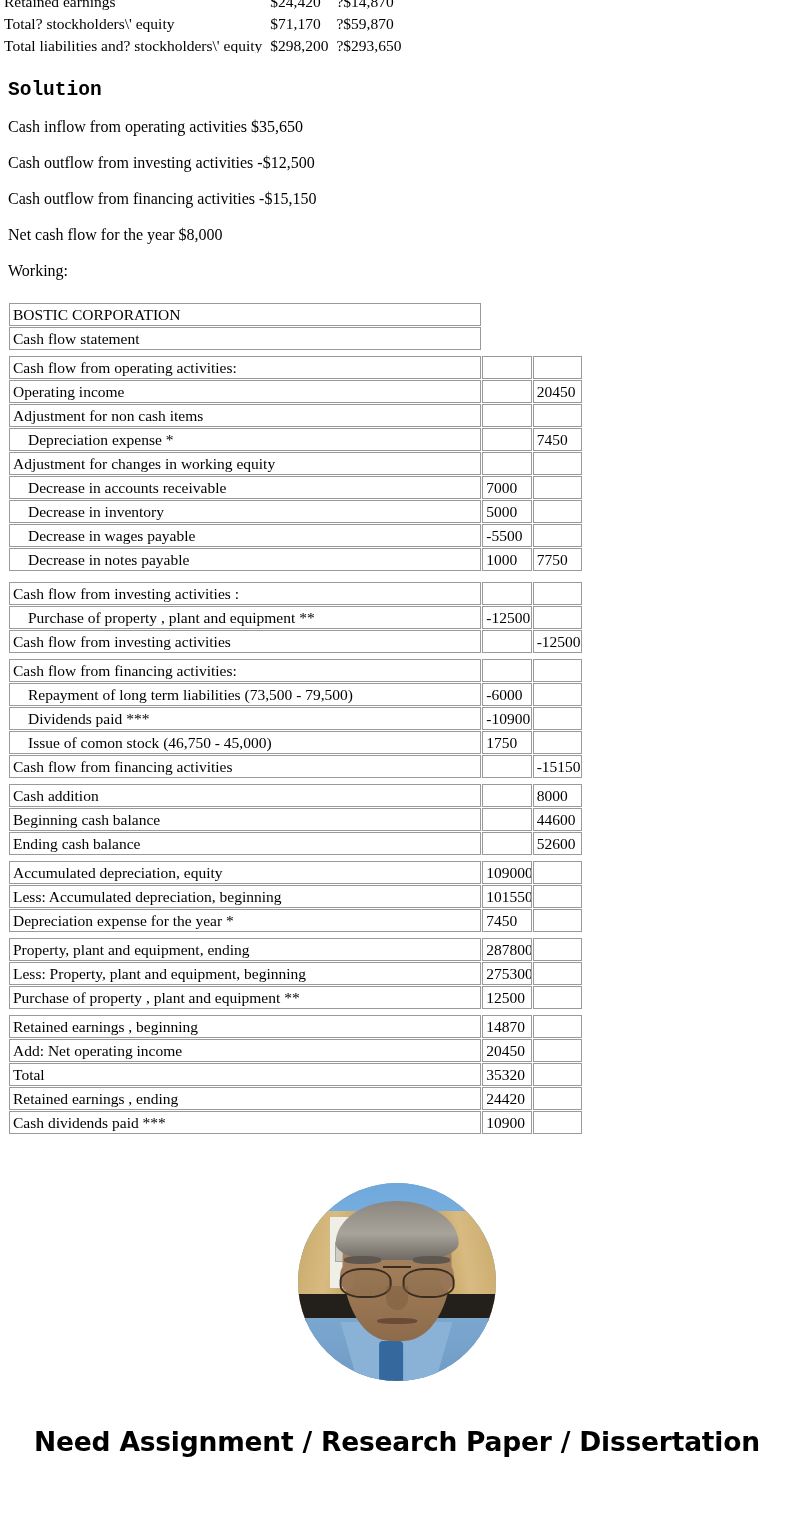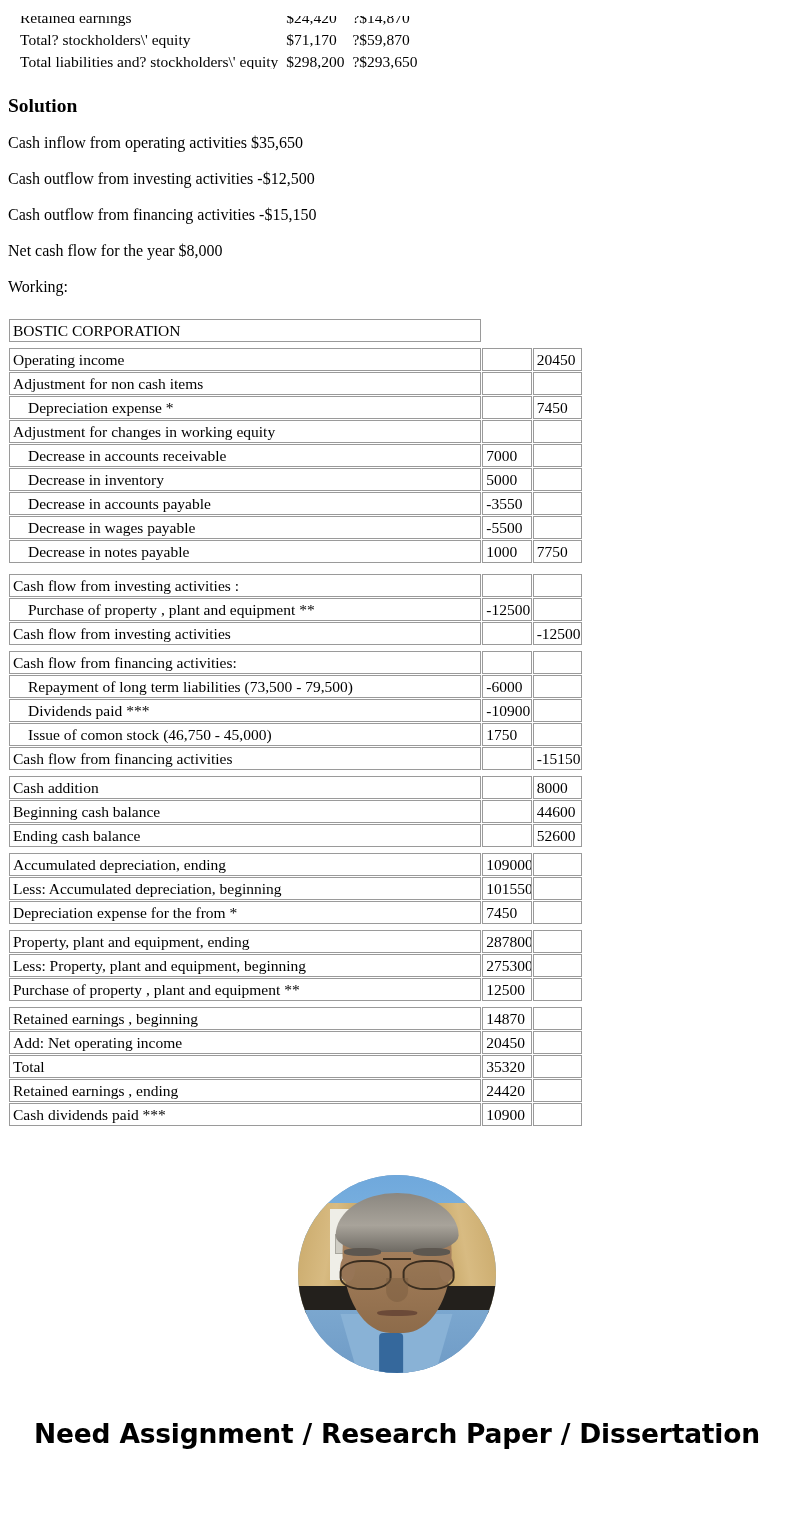--- a/index.html
+++ b/index.html
@@ -9,21 +9,21 @@
   }
   body {
     width: 794px;
     font-family: "Liberation Serif", "DejaVu Serif", serif;
     color: #000000;
     overflow-x: hidden;
   }
 
   
   .bs-fragment {
-    margin: 16px;
+    margin: 0;
     padding: 0 0 0 0;
     position: relative;
     height: 53px;
     overflow: hidden;
   }
   table.bs-table {
     border-collapse: collapse;
     font-size: 15.5px;
     line-height: 22px;
     margin-top: -9px;
@@ -35,21 +35,21 @@
   }
   td.bs-label { padding-left: 8px; }
   td.bs-v1 { padding-left: 10px; }
   td.bs-v2 { padding-left: 62px; }
 
   
   h2.solution-title {
     font-size: 19.5px;
     font-weight: bold;
     margin: 26px 0 16px 8px;
-    font-family: Liberation Serif, serif;
+    font-family: Liberation Mono, monospace;
   }
   p.sol-line {
     font-size: 16px;
     margin: 0 0 17px 8px;
     line-height: 19px;
   }
   p.sol-line.last { margin-bottom: 22px; }
 
   
   .cf-wrap {
@@ -254,26 +254,36 @@
       <col style="width:469px">
         <col style="width:49px">
         <col style="width:49px">
     </colgroup>
     <tbody>
       <tr>
         <td class="c-label">BOSTIC CORPORATION</td>
         <td class="blank-span"></td>
         <td class="blank-span"></td>
       </tr>
+      <tr>
+        <td class="c-label">Cash flow statement</td>
+        <td class="blank-span"></td>
+        <td class="blank-span"></td>
+      </tr>
       <tr class="gap">
           <td colspan="3"></td>
         </tr>
       </tbody>
       <tbody id="cf-rows">
         <tr>
+          <td class="c-label">Cash flow from operating activities:</td>
+          <td class="c-n1"></td>
+          <td class="c-n2"></td>
+        </tr>
+        <tr>
           <td class="c-label">Operating income</td>
           <td class="c-n1"></td>
           <td class="c-n2">20450</td>
         </tr>
         <tr>
           <td class="c-label">Adjustment for non cash items</td>
           <td class="c-n1"></td>
           <td class="c-n2"></td>
         </tr>
         <tr>
@@ -287,25 +297,20 @@
           <td class="c-n2"></td>
         </tr>
         <tr>
           <td class="c-label indent1">Decrease in accounts receivable</td>
           <td class="c-n1">7000</td>
           <td class="c-n2"></td>
         </tr>
         <tr>
           <td class="c-label indent1">Decrease in inventory</td>
           <td class="c-n1">5000</td>
-          <td class="c-n2"></td>
-        </tr>
-        <tr>
-          <td class="c-label indent1">Decrease in accounts payable</td>
-          <td class="c-n1">-3550</td>
           <td class="c-n2"></td>
         </tr>
         <tr>
           <td class="c-label indent1">Decrease in wages payable</td>
           <td class="c-n1">-5500</td>
           <td class="c-n2"></td>
         </tr>
         <tr>
           <td class="c-label indent1">Decrease in notes payable</td>
           <td class="c-n1">1000</td>
@@ -375,31 +380,31 @@
         </tr>
         <tr>
           <td class="c-label">Ending cash balance</td>
           <td class="c-n1"></td>
           <td class="c-n2">52600</td>
         </tr>
         <tr class="gap">
           <td colspan="3"></td>
         </tr>
         <tr>
-          <td class="c-label">Accumulated depreciation, ending</td>
+          <td class="c-label">Accumulated depreciation, equity</td>
           <td class="c-n1">109000</td>
           <td class="c-n2"></td>
         </tr>
         <tr>
           <td class="c-label">Less: Accumulated depreciation, beginning</td>
           <td class="c-n1">101550</td>
           <td class="c-n2"></td>
         </tr>
         <tr>
-          <td class="c-label">Depreciation expense for the from *</td>
+          <td class="c-label">Depreciation expense for the year *</td>
           <td class="c-n1">7450</td>
           <td class="c-n2"></td>
         </tr>
         <tr class="gap">
           <td colspan="3"></td>
         </tr>
         <tr>
           <td class="c-label">Property, plant and equipment, ending</td>
           <td class="c-n1">287800</td>
           <td class="c-n2"></td>

